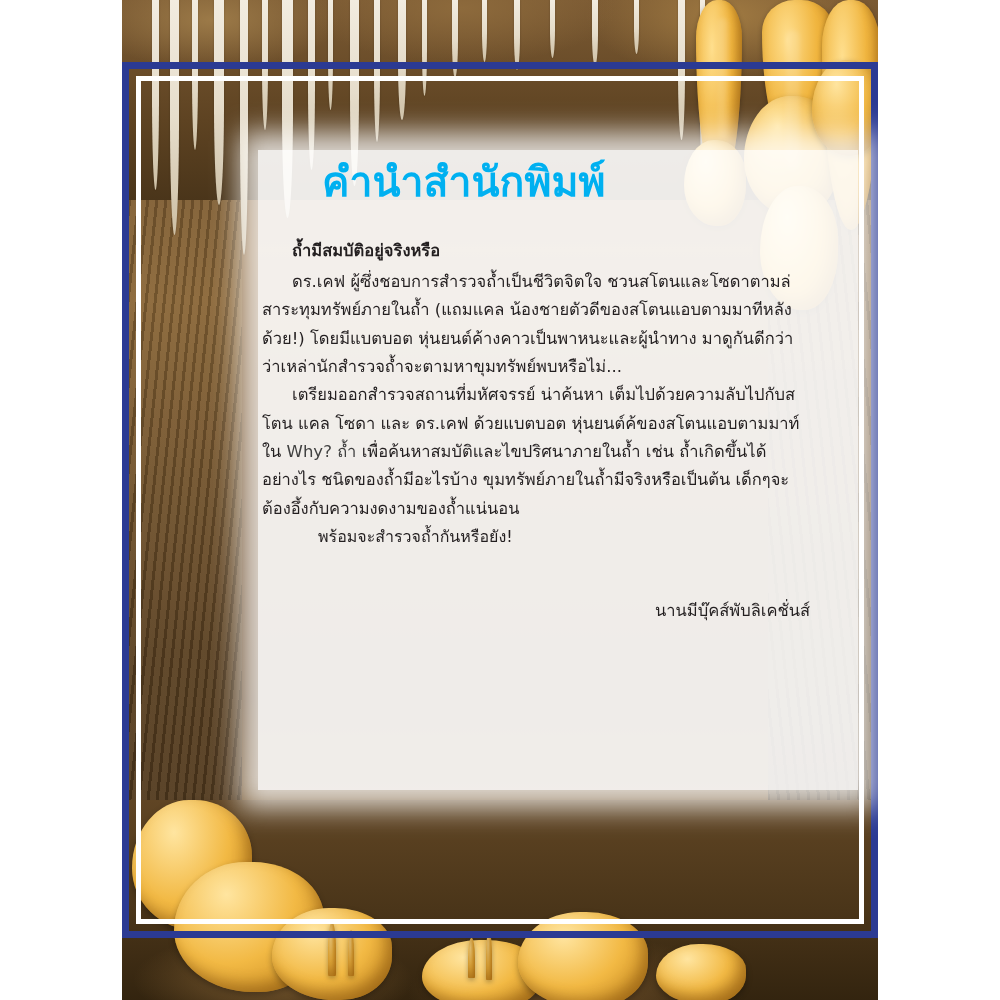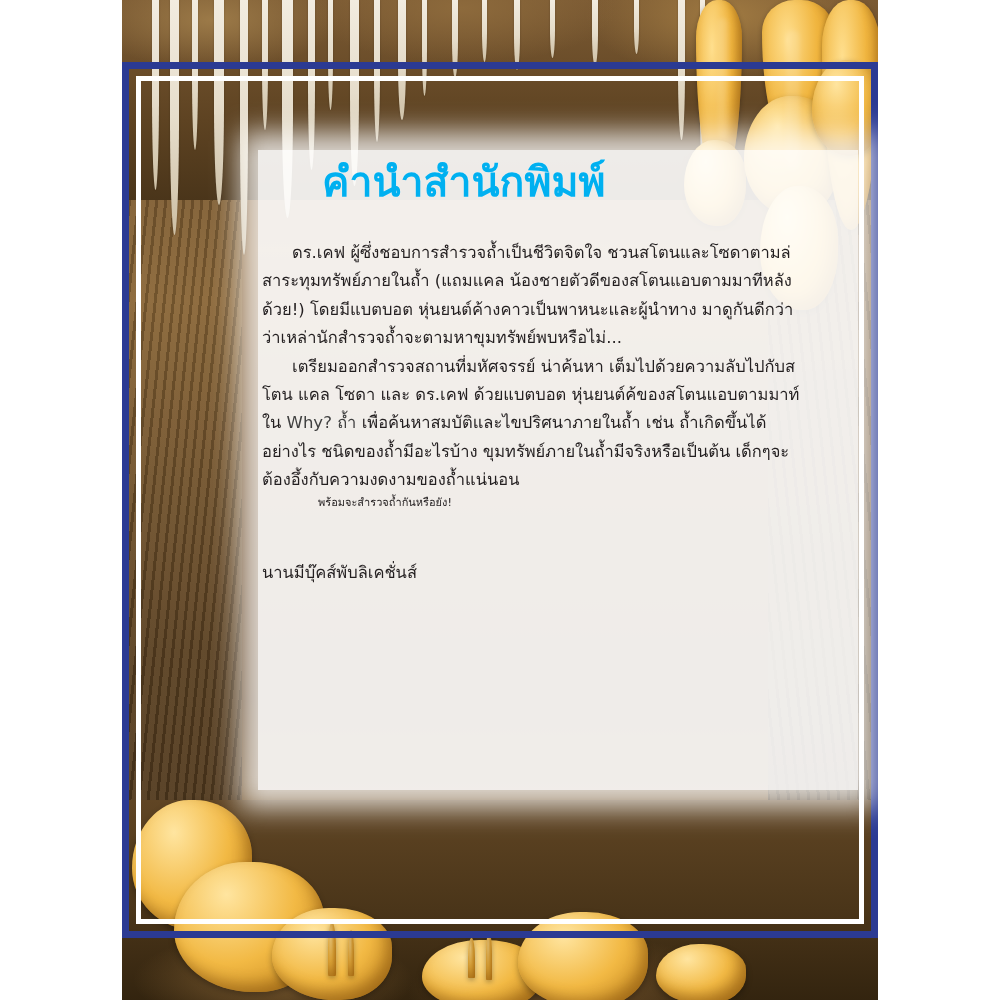--- a/index.html
+++ b/index.html
@@ -168,28 +168,28 @@
     line-height: 1.72;
     text-indent: 30px;
     width: 548px;
   }
 
   .kw { color: #404040; }
 
   .signature {
     font-size: 16.5px;
     color: #231f20;
-    text-align: left;
+    text-align: right;
     width: 548px;
     margin-top: 46px;
     padding-right: 6px;
   }
 
   .ready {
-    font-size: 11px;
+    font-size: 16px;
     color: #231f20;
     margin-left: 56px;
     line-height: 1.72;
   }
 </style>
 </head>
 <body>
 
 <div id="page">
 
@@ -245,20 +245,21 @@
   </div>
 
   <div class="frame-blue"></div>
   <div class="frame-white"></div>
 
   <div class="card"></div>
 
   <div class="content">
     <h1 class="title">คำนำสำนักพิมพ์</h1>
 
+    <div class="subhead">ถ้ำมีสมบัติอยู่จริงหรือ</div>
 
     <p class="body">ดร.เคฟ ผู้ซึ่งชอบการสำรวจถ้ำเป็นชีวิตจิตใจ ชวนสโตนและโซดาตามล่สาระทุมทรัพย์ภายในถ้ำ (แถมแคล น้องชายตัวดีของสโตนแอบตามมาทีหลังด้วย!) โดยมีแบตบอต หุ่นยนต์ค้างคาวเป็นพาหนะและผู้นำทาง มาดูกันดีกว่าว่าเหล่านักสำรวจถ้ำจะตามหาขุมทรัพย์พบหรือไม่...</p>
 
     <p class="body"><span>เตรียมออกสำรวจสถานที่มหัศจรรย์ น่าค้นหา เต็มไปด้วยความลับไปกับสโตน แคล โซดา และ ดร.เคฟ ด้วยแบตบอต หุ่นยนต์ค้ของสโตนแอบตามมาท์ ใน </span><span class="kw">Why? ถ้ำ</span><span> เพื่อค้นหาสมบัติและไขปริศนาภายในถ้ำ เช่น ถ้ำเกิดขึ้นได้อย่างไร ชนิดของถ้ำมีอะไรบ้าง ขุมทรัพย์ภายในถ้ำมีจริงหรือเป็นต้น เด็กๆจะต้องอึ้งกับความงดงามของถ้ำแน่นอน</span></p>
 
 
     <div class="ready">พร้อมจะสำรวจถ้ำกันหรือยัง!</div>
 
     <div class="signature">นานมีบุ๊คส์พับลิเคชั่นส์</div>
   </div>

